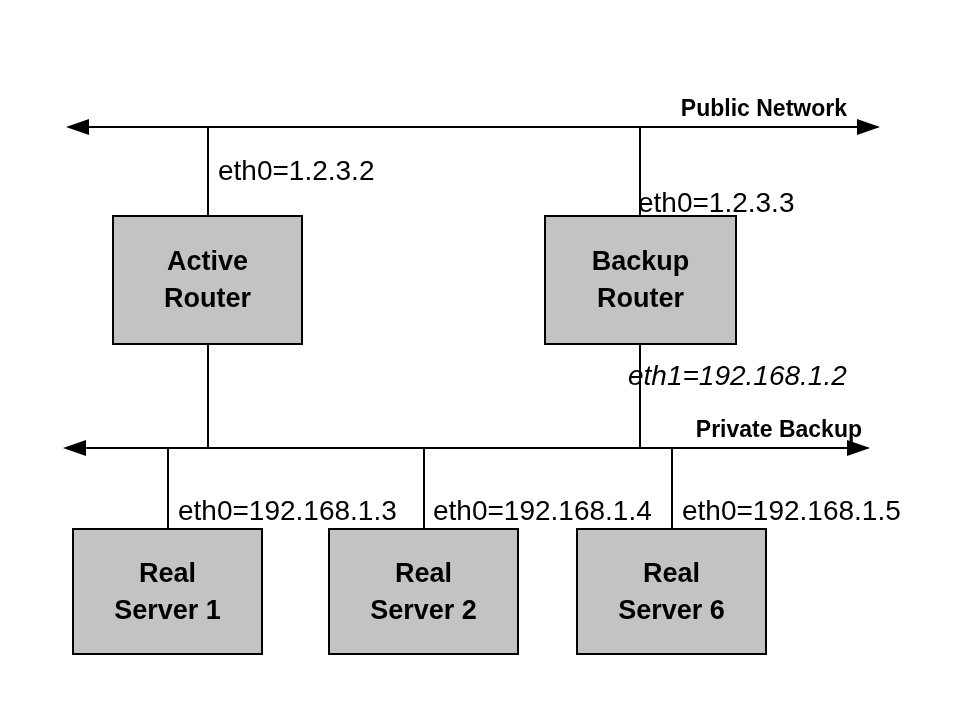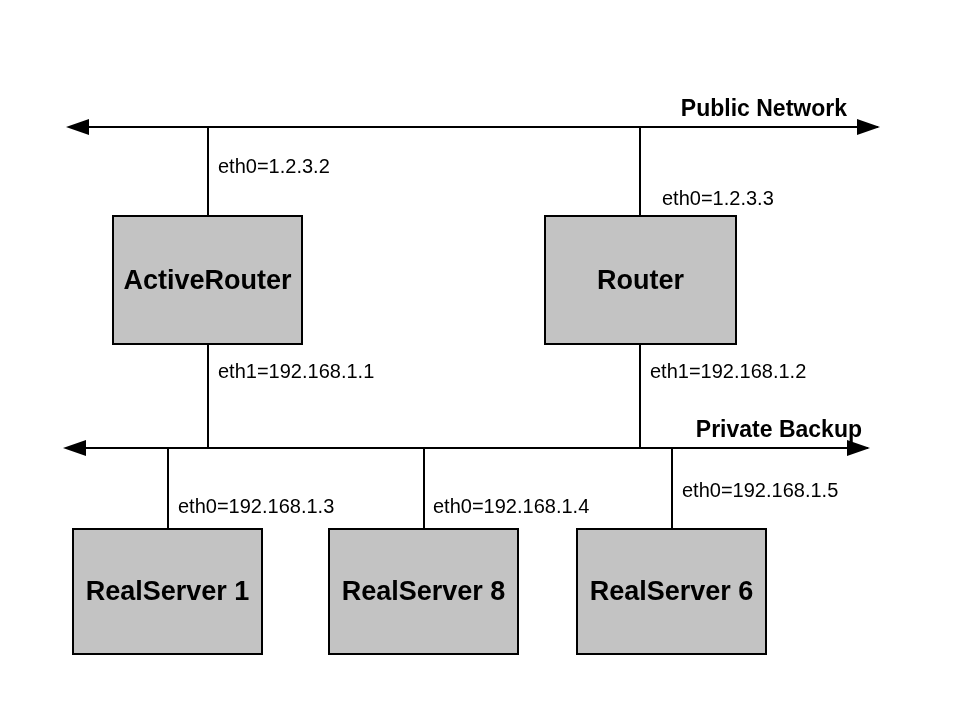--- a/index.html
+++ b/index.html
@@ -40,36 +40,37 @@
     border-top: 8px solid transparent;
     border-bottom: 8px solid transparent;
     border-left: 23px solid #000000;
   }
   .node {
     position: absolute;
     box-sizing: border-box;
     background: #c3c3c3;
     border: 2px solid #000000;
     display: flex;
+    flex-direction: column;
     align-items: center;
     justify-content: center;
     text-align: center;
     font-weight: bold;
     font-size: 27px;
     line-height: 37px;
   }
   .net-label {
     position: absolute;
     font-weight: bold;
     font-size: 23px;
     white-space: nowrap;
   }
   .iface-label {
     position: absolute;
-    font-size: 20px;
+    font-size: 28px;
     white-space: nowrap;
   }
 </style>
 </head>
 <body>
 
 <div class="diagram">
 
   <div class="hline" style="left:70px; top:126px; width:808px;"></div>
   <div class="arrow left" style="left:66px; top:119px;"></div>
@@ -89,39 +90,39 @@
 
   <div class="vline" style="left:167px; top:449px; height:79px;"></div>
   <div class="vline" style="left:423px; top:449px; height:79px;"></div>
   <div class="vline" style="left:671px; top:449px; height:79px;"></div>
 
   <div class="node" style="left:112px; top:215px; width:191px; height:130px;">
     <span>Active</span>
     <span>Router</span>
   </div>
   <div class="node" style="left:544px; top:215px; width:193px; height:130px;">
+    <span>Backup</span>
     <span>Router</span>
   </div>
 
   <div class="node" style="left:72px; top:528px; width:191px; height:127px;">
     <span>Real</span>
     <span>Server 1</span>
   </div>
   <div class="node" style="left:328px; top:528px; width:191px; height:127px;">
     <span>Real</span>
-    <span>Server 8</span>
+    <span>Server 2</span>
   </div>
   <div class="node" style="left:576px; top:528px; width:191px; height:127px;">
     <span>Real</span>
     <span>Server 6</span>
   </div>
 
   <div class="iface-label" style="left:218px; top:155px;">eth0=1.2.3.2</div>
-  <div class="iface-label" style="left:662px; top:187px;">eth0=1.2.3.3</div>
+  <div class="iface-label" style="left:638px; top:187px;">eth0=1.2.3.3</div>
 
-  <div class="iface-label" style="left:218px; top:360px;">eth1=192.168.1.1</div>
-  <div class="iface-label" style="left:650px; top:360px;">eth1=192.168.1.2</div>
+  <div class="iface-label" style="left:628px; top:360px;font-style:italic;">eth1=192.168.1.2</div>
 
   <div class="iface-label" style="left:178px; top:495px;">eth0=192.168.1.3</div>
   <div class="iface-label" style="left:433px; top:495px;">eth0=192.168.1.4</div>
-  <div class="iface-label" style="left:682px; top:479px;text-align:center;">eth0=192.168.1.5</div>
+  <div class="iface-label" style="left:682px; top:495px;text-align:center;">eth0=192.168.1.5</div>
 
 </div>
 
 </body></html>

